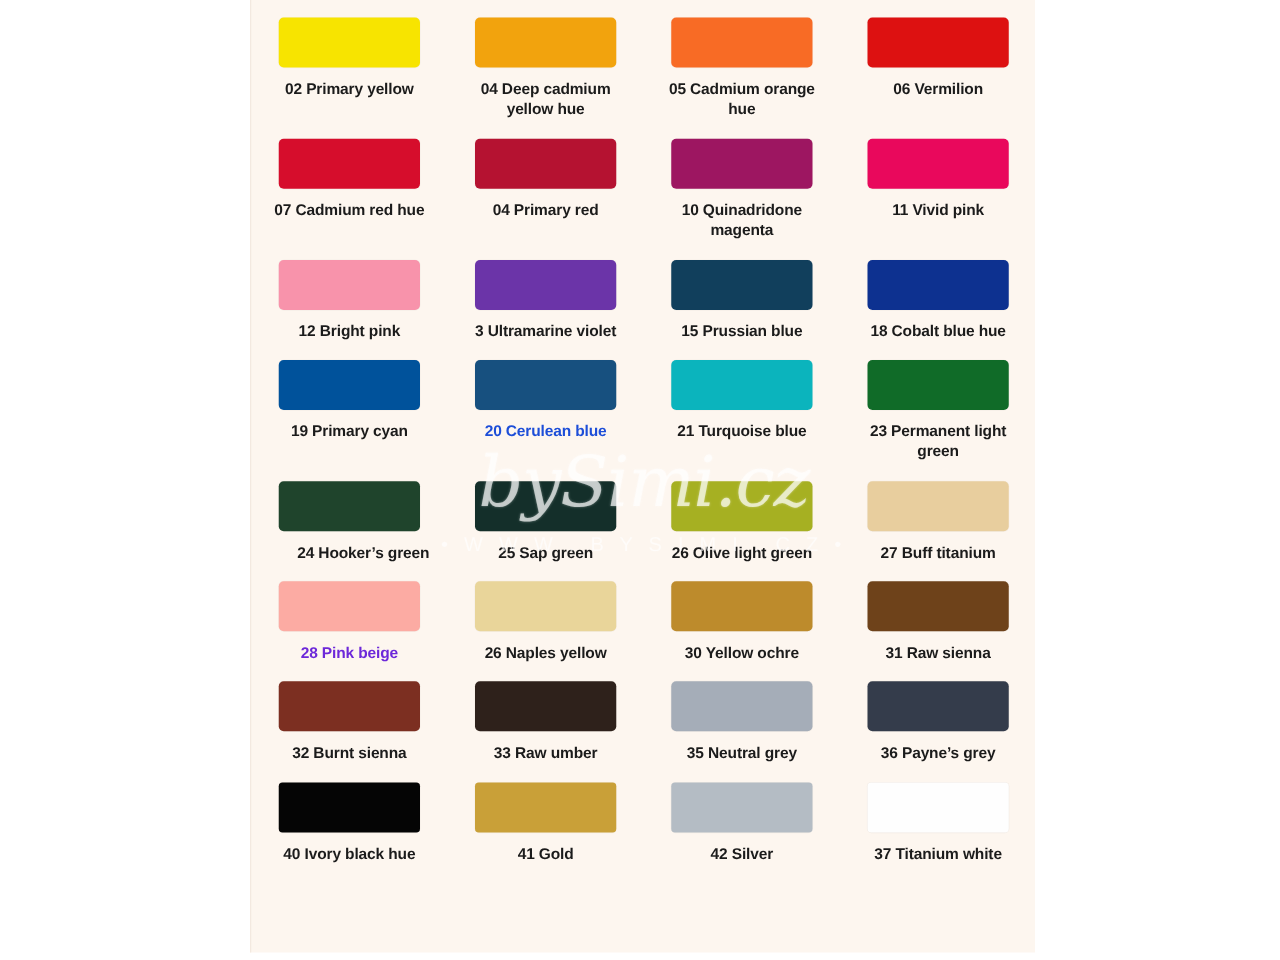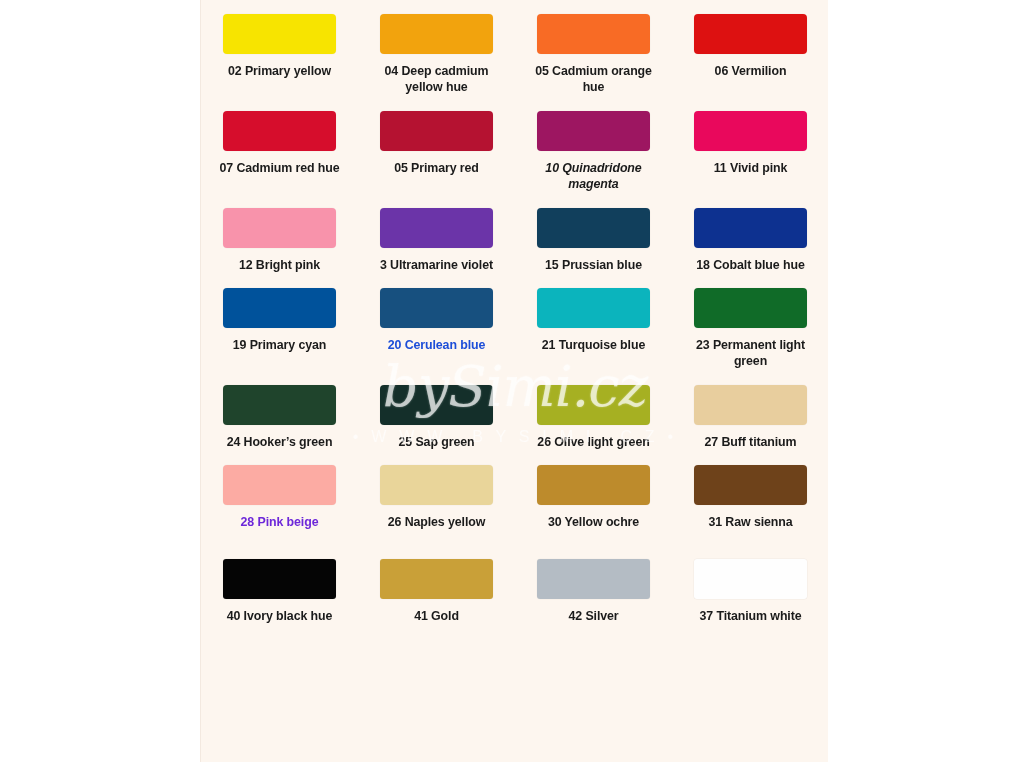--- a/index.html
+++ b/index.html
@@ -144,25 +144,25 @@
       </div>
       <div class="rowgap"></div>
 
       <div class="row">
         <div class="cell">
           <div class="swatch" style="background-color: rgb(214, 13, 44);"></div>
           <div class="label" style="color: rgb(27, 27, 27);">07 Cadmium red hue</div>
         </div>
         <div class="cell">
           <div class="swatch" style="background-color: rgb(181, 18, 49);"></div>
-          <div class="label" style="color: rgb(27, 27, 27);">05 Primary red</div>
+          <div class="label" style="color: rgb(27, 27, 27);">04 Primary red</div>
         </div>
         <div class="cell">
           <div class="swatch" style="background-color: rgb(157, 22, 97);"></div>
-          <div class="label" style="color: rgb(27, 27, 27); font-style: italic;">10 Quinadridone magenta</div>
+          <div class="label" style="color: rgb(27, 27, 27);">10 Quinadridone magenta</div>
         </div>
         <div class="cell">
           <div class="swatch" style="background-color: rgb(233, 8, 92);"></div>
           <div class="label" style="color: rgb(27, 27, 27);">11 Vivid pink</div>
         </div>
       </div>
       <div class="rowgap"></div>
 
       <div class="row">
         <div class="cell">
@@ -200,21 +200,21 @@
         <div class="cell">
           <div class="swatch" style="background-color: rgb(16, 107, 40);"></div>
           <div class="label" style="color: rgb(27, 27, 27);">23 Permanent light green</div>
         </div>
       </div>
       <div class="rowgap"></div>
 
       <div class="row">
         <div class="cell">
           <div class="swatch" style="background-color: rgb(31, 68, 44);"></div>
-          <div class="label" style="color: rgb(27, 27, 27);">24 Hooker’s green</div>
+          <div class="label" style="color: rgb(27, 27, 27); text-align: right;">24 Hooker’s green</div>
         </div>
         <div class="cell">
           <div class="swatch" style="background-color: rgb(20, 47, 42);"></div>
           <div class="label" style="color: rgb(27, 27, 27);">25 Sap green</div>
         </div>
         <div class="cell">
           <div class="swatch" style="background-color: rgb(166, 176, 34);"></div>
           <div class="label" style="color: rgb(27, 27, 27);">26 Olive light green</div>
         </div>
         <div class="cell">
@@ -237,20 +237,38 @@
           <div class="swatch" style="background-color: rgb(189, 139, 44);"></div>
           <div class="label" style="color: rgb(27, 27, 27);">30 Yellow ochre</div>
         </div>
         <div class="cell">
           <div class="swatch" style="background-color: rgb(110, 66, 26);"></div>
           <div class="label" style="color: rgb(27, 27, 27);">31 Raw sienna</div>
         </div>
       </div>
       <div class="rowgap"></div>
 
+      <div class="row">
+        <div class="cell">
+          <div class="swatch" style="background-color: rgb(124, 47, 33);"></div>
+          <div class="label" style="color: rgb(27, 27, 27);">32 Burnt sienna</div>
+        </div>
+        <div class="cell">
+          <div class="swatch" style="background-color: rgb(46, 33, 27);"></div>
+          <div class="label" style="color: rgb(27, 27, 27);">33 Raw umber</div>
+        </div>
+        <div class="cell">
+          <div class="swatch" style="background-color: rgb(165, 173, 184);"></div>
+          <div class="label" style="color: rgb(27, 27, 27);">35 Neutral grey</div>
+        </div>
+        <div class="cell">
+          <div class="swatch" style="background-color: rgb(52, 60, 75);"></div>
+          <div class="label" style="color: rgb(27, 27, 27);">36 Payne’s grey</div>
+        </div>
+      </div>
       <div class="rowgap"></div>
 
       <div class="row">
         <div class="cell">
           <div class="swatch sq" style="background-color: rgb(5, 5, 5);"></div>
           <div class="label" style="color: rgb(27, 27, 27);">40 Ivory black hue</div>
         </div>
         <div class="cell">
           <div class="swatch sq" style="background-color: rgb(201, 160, 56);"></div>
           <div class="label" style="color: rgb(27, 27, 27);">41 Gold</div>

